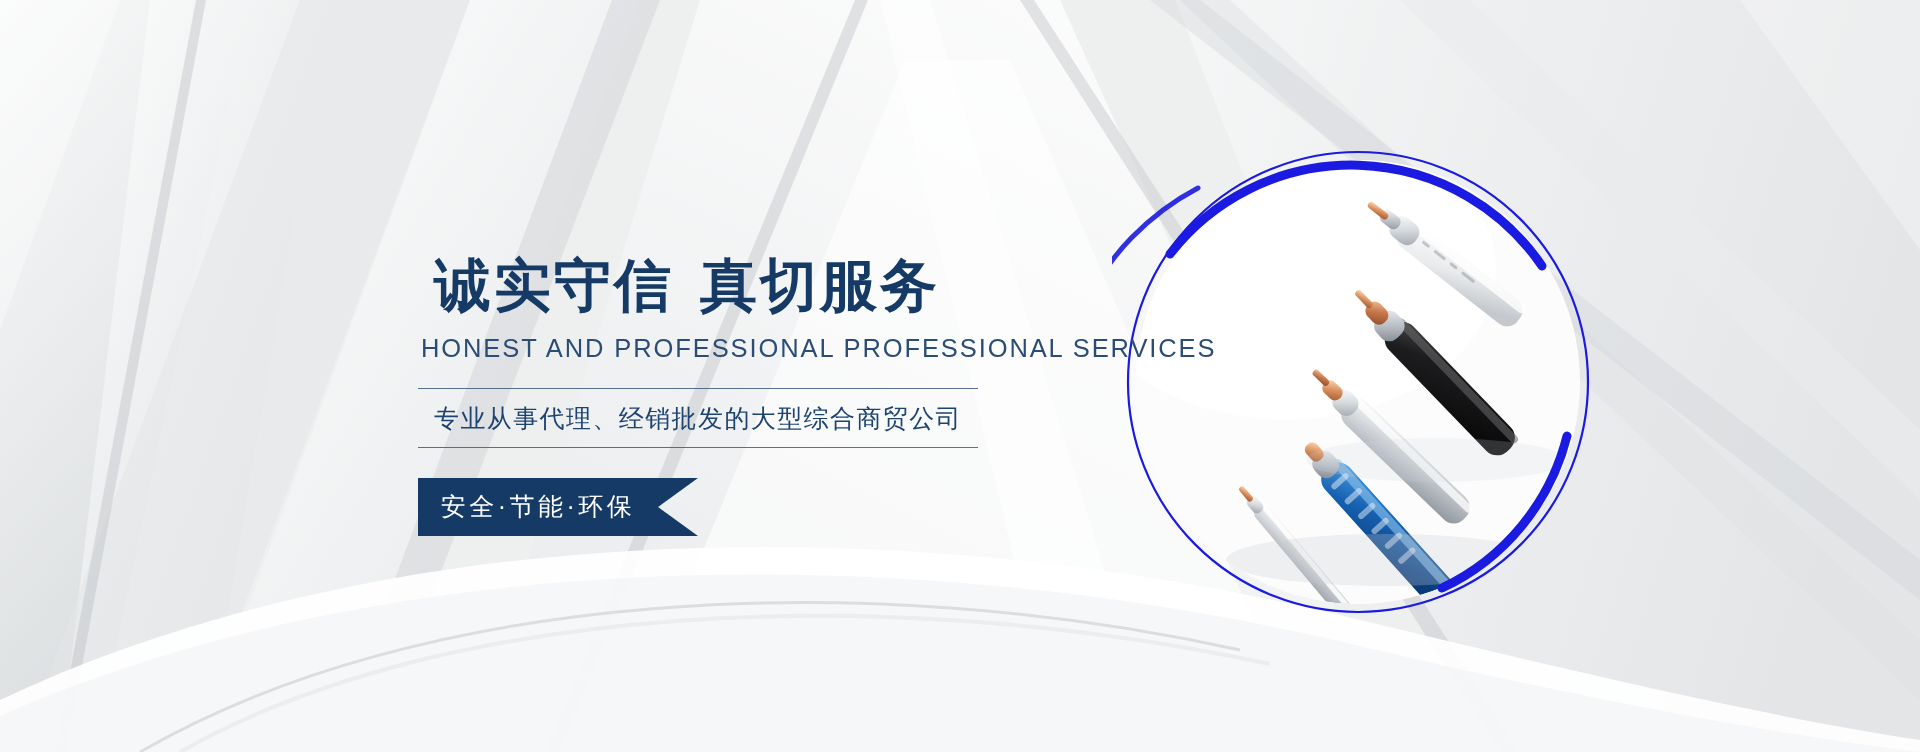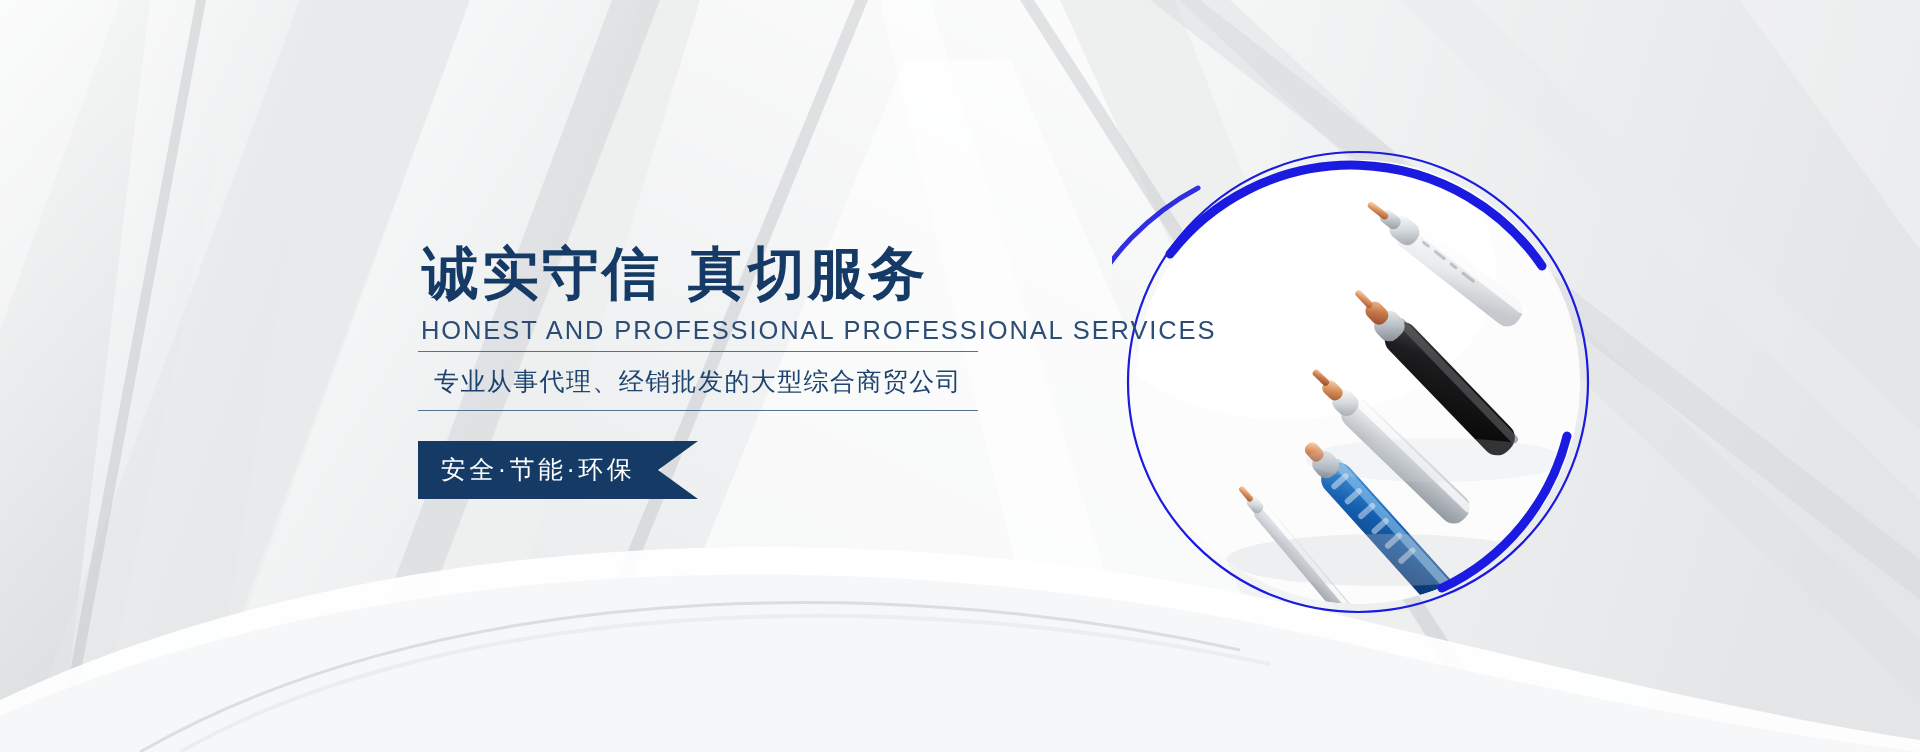--- a/index.html
+++ b/index.html
@@ -18,26 +18,26 @@
   
   .circle-wrap{position:absolute;left:1128px;top:152px;width:460px;height:460px;}
   .ring-outer{position:absolute;left:-16px;top:-16px;width:492px;height:492px;}
   .photo-circle{position:absolute;left:8px;top:8px;width:444px;height:444px;border-radius:50%;
     overflow:hidden;background:radial-gradient(circle at 38% 30%,#ffffff 0%,#fbfbfc 55%,#f1f2f4 100%);}
   .photo-circle svg{display:block;width:444px;height:444px;}
 
   
   .content{position:absolute;left:418px;top:238px;width:660px;}
   .headline{font-size:57px;font-weight:bold;color:#153a66;letter-spacing:3px;
-    line-height:1.12;margin:4px;white-space:nowrap;
+    line-height:1.12;margin:16px;white-space:nowrap;
     font-family:"Liberation Sans","DejaVu Sans",sans-serif;}
   .headline .gap{display:inline-block;width:26px;}
   .eng{font-size:25.5px;color:#2b4d75;letter-spacing:1.9px;margin:10px 0 0 3px;
     white-space:nowrap;font-weight:400;}
-  .rules{margin-top:6px;width:560px;font-family:Liberation Mono, monospace;}
+  .rules{margin-top:25px;width:560px;font-family:Liberation Mono, monospace;}
   .rule{height:1px;background:#3a5a80;opacity:.85;width:560px;}
   .sub{font-size:25px;color:#1d4370;letter-spacing:1.4px;
     padding:13px 0 12px 16px;white-space:nowrap;}
   .badge{margin-top:30px;position:relative;height:76px;width:280px;text-align:center;}
   .badge svg{position:absolute;left:0;top:0;}
   .badge-label{position:absolute;left:0;top:0;width:240px;height:58px;
     display:flex;align-items:center;justify-content:center;
     color:#ffffff;font-size:25px;letter-spacing:3.5px;}
 </style>
 </head>

